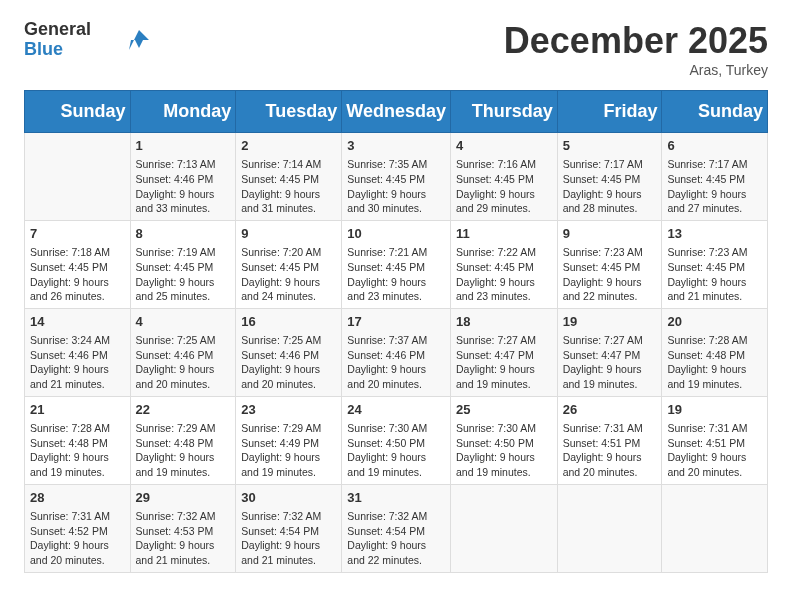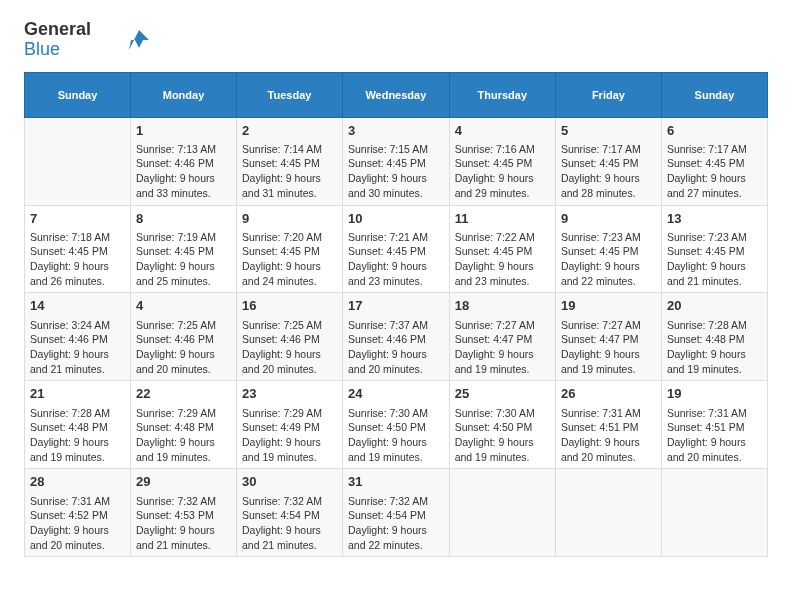--- a/index.html
+++ b/index.html
@@ -26,21 +26,21 @@
       flex-direction: column;
       line-height: 1.1;
     }
     .logo-general {
       font-size: 18px;
       font-weight: bold;
       color: #333;
     }
     .logo-blue {
       font-size: 18px;
-      font-weight: normal;
+      font-weight: bold;
       color: #2b7fc1;
     }
     .logo-icon {
       width: 28px;
       height: 28px;
       margin-left: 4px;
     }
     .title-section {
       text-align: right;
     }
@@ -54,23 +54,23 @@
       color: #555;
     }
     table {
       width: 100%;
       border-collapse: collapse;
       font-size: 11px;
     }
     thead tr th {
       background-color: #2b7fc1;
       color: #fff;
-      padding: 16px 4px;
-      text-align: center;
-      font-size: 11px;
+      padding: 10px 4px;
+      text-align: right;
+      font-size: 18px;
       font-weight: bold;
       border: 1px solid #2269a5;
     }
     tbody tr td {
       border: 1px solid #ddd;
       vertical-align: top;
       padding: 4px 5px;
       width: 108px;
       min-height: 80px;
       color: #333;
@@ -102,20 +102,24 @@
 <div class="header">
   <div class="logo">
     <div class="logo-text">
       <span class="logo-general">General</span>
       <span class="logo-blue">Blue</span>
     </div>
     <svg class="logo-icon" viewBox="0 0 28 28" xmlns="http://www.w3.org/2000/svg">
       <polygon points="4,24 14,4 24,14 18,14 14,22 10,14 6,14" fill="#2b7fc1"></polygon>
     </svg>
   </div>
+  <div class="title-section">
+    <div class="month-title">December 2025</div>
+    <div class="subtitle">Aras, Turkey</div>
+  </div>
 </div>
 
 <table>
   <thead>
     <tr>
     <th>Sunday</th>
         <th>Monday</th>
         <th>Tuesday</th>
         <th>Wednesday</th>
         <th>Thursday</th>
@@ -133,21 +137,21 @@
           <div class="day-info">Daylight: 9 hours and 33 minutes.</div>
         </td>
         <td>
           <span class="day-num">2</span>
           <div class="day-info">Sunrise: 7:14 AM</div>
           <div class="day-info">Sunset: 4:45 PM</div>
           <div class="day-info">Daylight: 9 hours and 31 minutes.</div>
         </td>
         <td>
           <span class="day-num">3</span>
-          <div class="day-info">Sunrise: 7:15 AM</div>
+          <div class="day-info">Sunrise: 7:35 AM</div>
           <div class="day-info">Sunset: 4:45 PM</div>
           <div class="day-info">Daylight: 9 hours and 30 minutes.</div>
         </td>
         <td>
           <span class="day-num">4</span>
           <div class="day-info">Sunrise: 7:16 AM</div>
           <div class="day-info">Sunset: 4:45 PM</div>
           <div class="day-info">Daylight: 9 hours and 29 minutes.</div>
         </td>
         <td>

